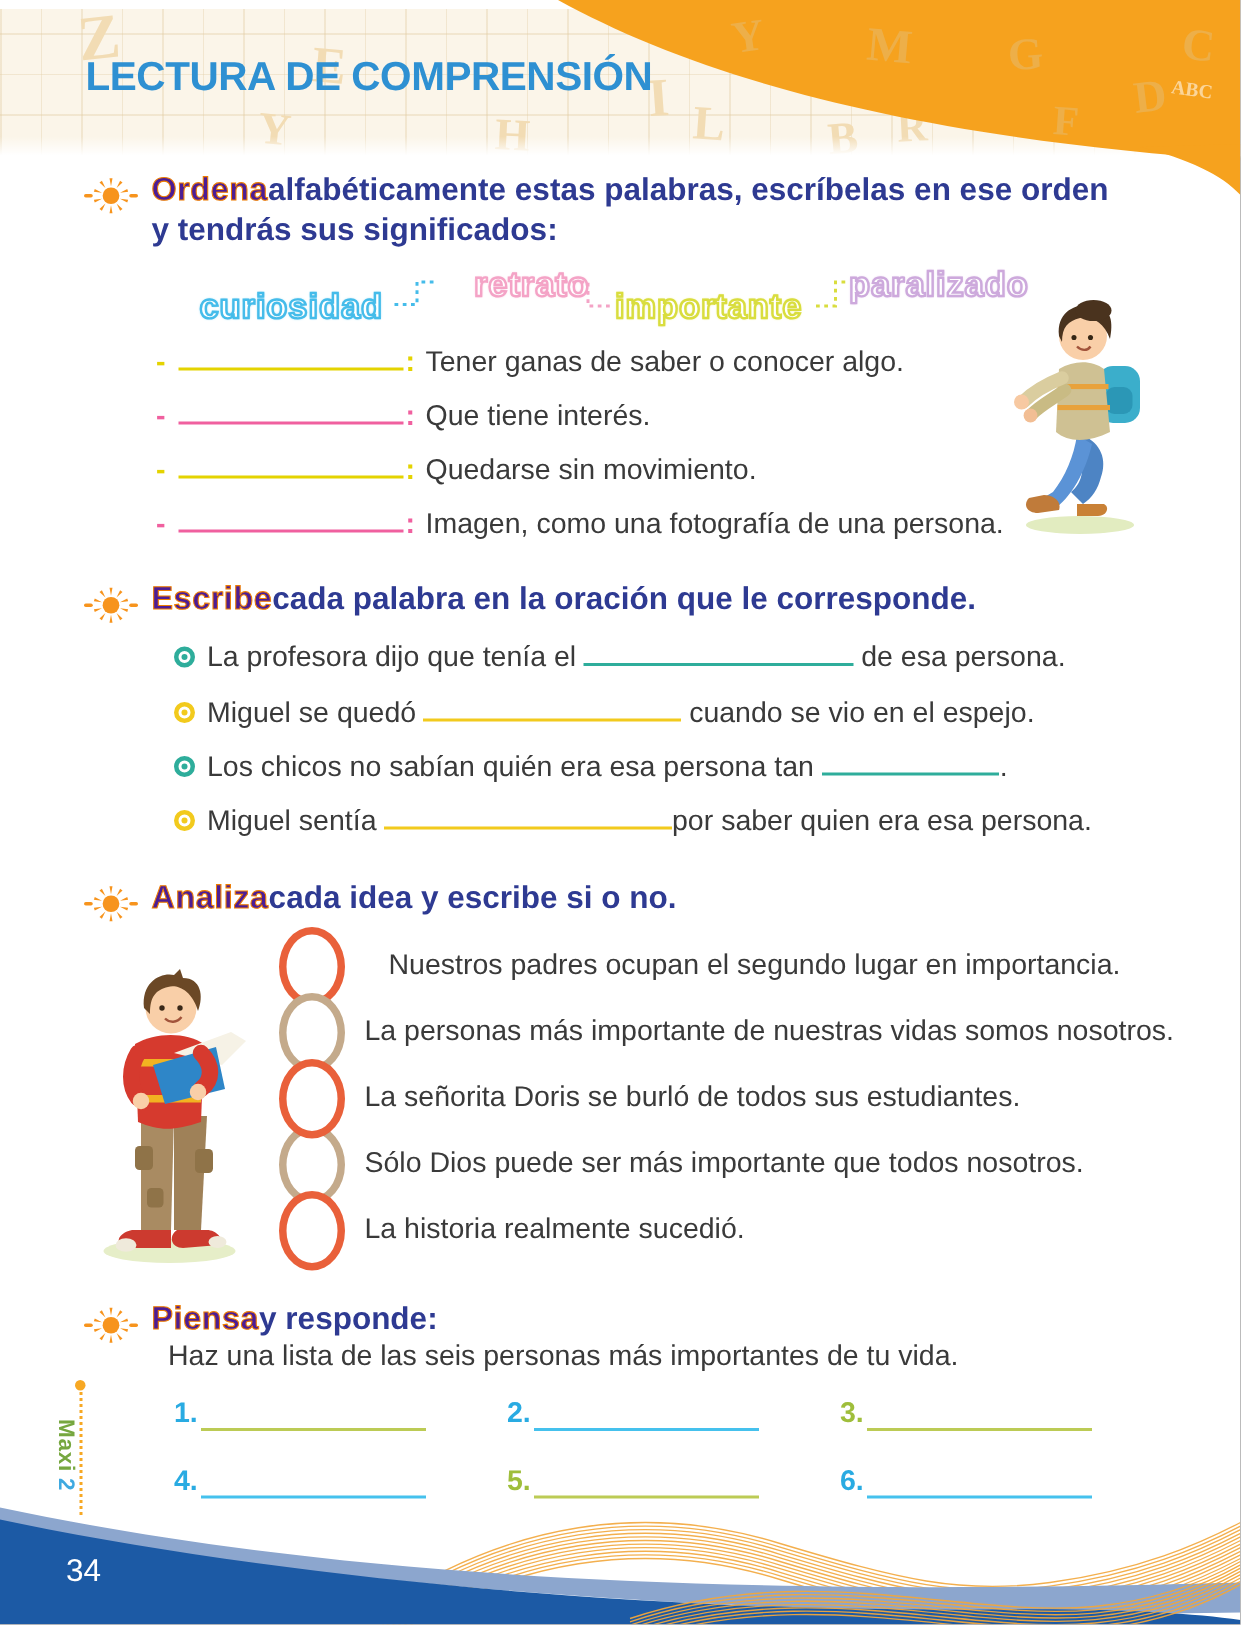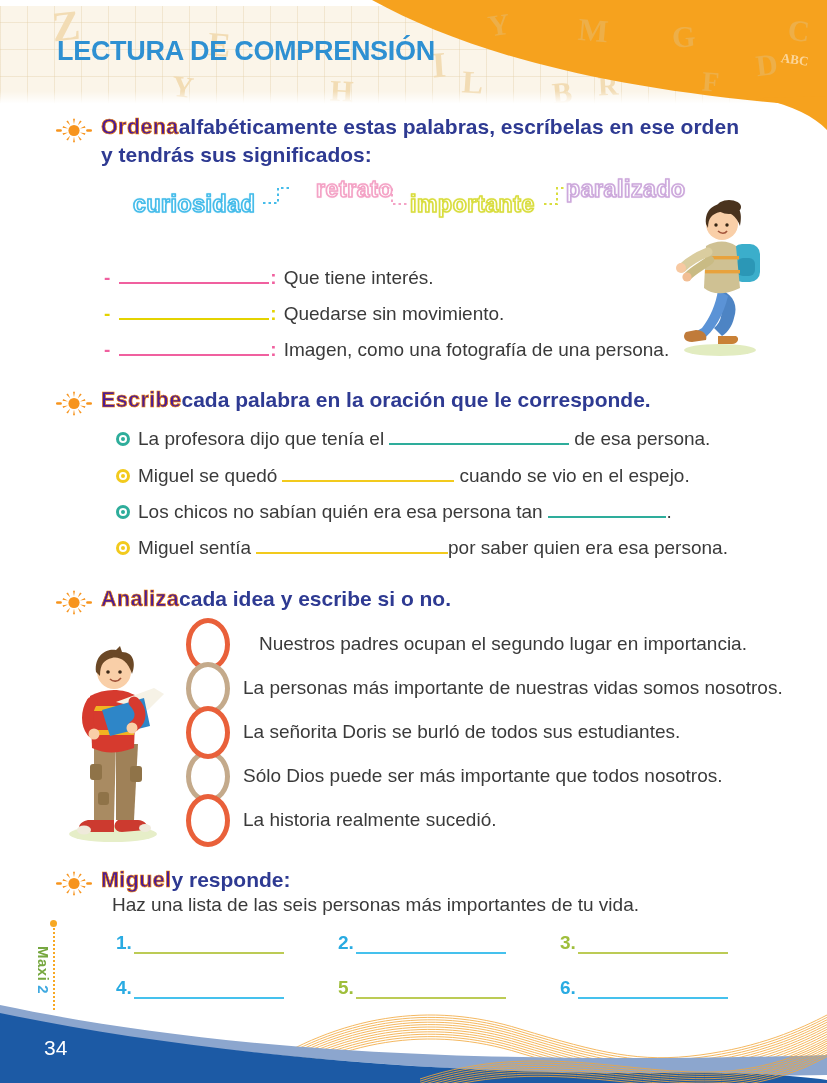--- a/index.html
+++ b/index.html
@@ -158,20 +158,23 @@
   <span class="word" style="left: 133px; top: 191px; --wc: #45BCEA;">curiosidad</span>
   <span class="word" style="left: 292px; top: 176px; padding-left: 24px; --wc: #F4A3C6;">retrato</span>
   <span class="word" style="left: 410px; top: 191px; --wc: #D9DD3E;">importante</span>
   <span class="word" style="left: 566px; top: 176px; --wc: #CDA9DC;">paralizado</span>
   <svg class="connectors" width="600" height="52" viewBox="0 0 600 52">
     <polyline points="143,35 158,35 158,20 170,20" fill="none" stroke="#45BCEA" stroke-width="2" stroke-dasharray="2.5 3"></polyline>
     <polyline points="256,20 272,20 272,36 288,36" fill="none" stroke="#F4A3C6" stroke-width="2" stroke-dasharray="2.5 3"></polyline>
     <polyline points="424,36 437,36 437,20 445,20" fill="none" stroke="#D9DD3E" stroke-width="2" stroke-dasharray="2.5 3"></polyline>
   </svg>
 
+  <div class="defrow" style="top: 231px; --c: #E4D300;">
+    <span class="dash">-</span><span class="dblank"></span><span class="colon">:</span><span class="dtext">Tener ganas de saber o conocer algo.</span>
+  </div>
   <div class="defrow" style="top: 267px; --c: #F0609F;">
     <span class="dash">-</span><span class="dblank"></span><span class="colon">:</span><span class="dtext">Que tiene interés.</span>
   </div>
   <div class="defrow" style="top: 303px; --c: #E4D300;">
     <span class="dash">-</span><span class="dblank"></span><span class="colon">:</span><span class="dtext">Quedarse sin movimiento.</span>
   </div>
   <div class="defrow" style="top: 339px; --c: #F0609F;">
     <span class="dash">-</span><span class="dblank"></span><span class="colon">:</span><span class="dtext">Imagen, como una fotografía de una persona.</span>
   </div>
 
@@ -270,21 +273,21 @@
     <path d="M38 28 C36 10 50 4 58 6 L62 2 L64 8 C76 8 78 20 74 30 C70 16 60 12 54 14 C46 16 42 20 42 32 Z" fill="#6B4826"></path>
     <circle cx="50" cy="28" r="1.8" fill="#3A2818"></circle>
       <circle cx="62" cy="28" r="1.8" fill="#3A2818"></circle>
     <path d="M52 35 C55 38 60 38 63 34" stroke="#A2543B" stroke-width="1.6" fill="none"></path>
   </svg>
 
   <div class="sec-head" style="top:866px">
     <svg class="sun" width="36" height="33" viewBox="0 0 40 36">
         <use href="#sunsym"></use>
       </svg>
-    <div class="sec-text"><span class="kw">Miguel</span><span>y responde:</span></div>
+    <div class="sec-text"><span class="kw">Piensa</span><span>y responde:</span></div>
   </div>
   <div class="prompt">Haz una lista de las seis personas más importantes de tu vida.</div>
 
   <div class="plist" style="top:932px">
     <div class="pitem" style="--nc: #29ABE2; --lc: #BCCB55;">
       <span class="pnum">1.</span>
         <span class="pline"></span>
     </div>
     <div class="pitem" style="--nc: #29ABE2; --lc: #45C1ED;">
       <span class="pnum">2.</span>

